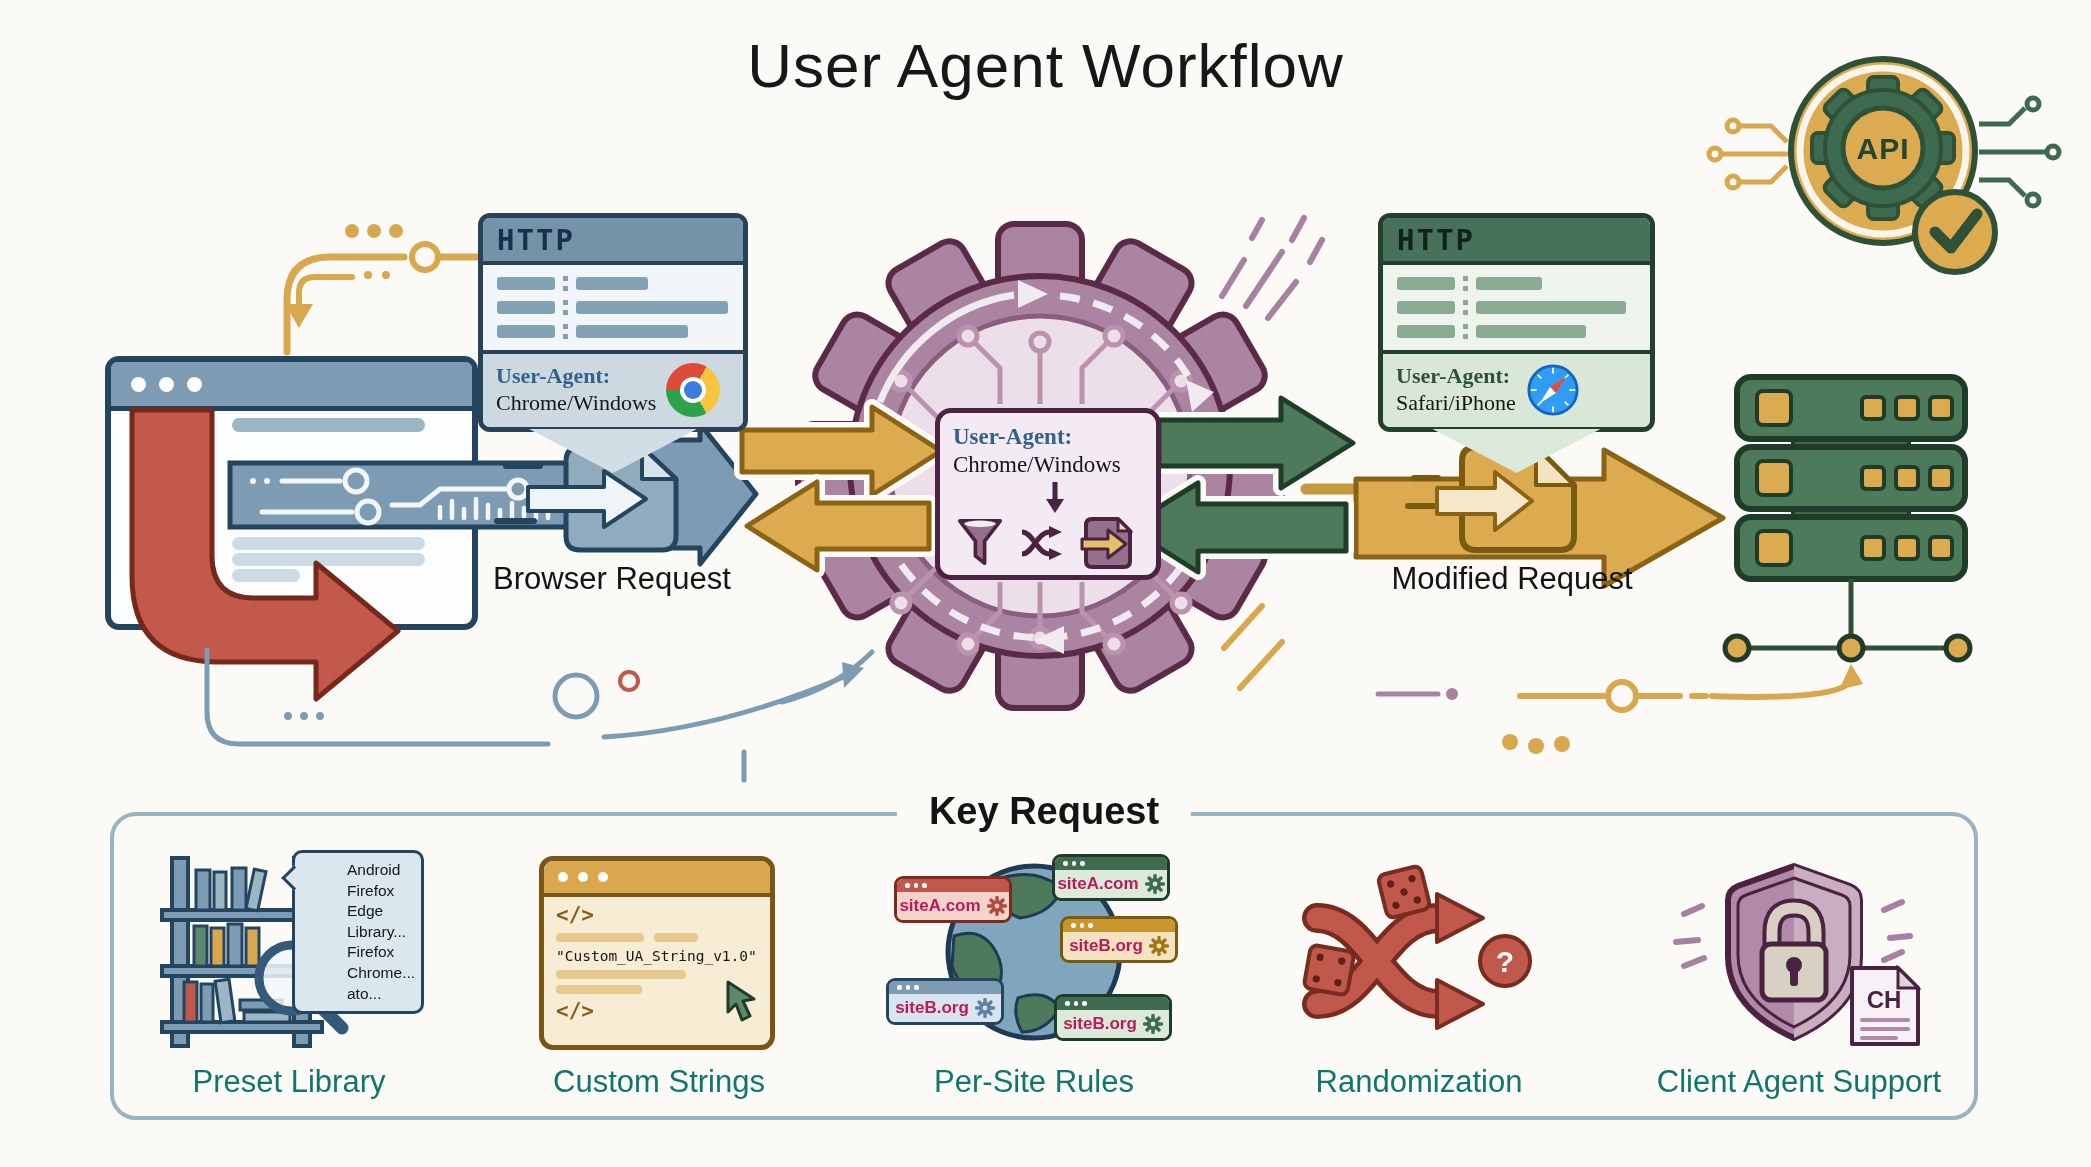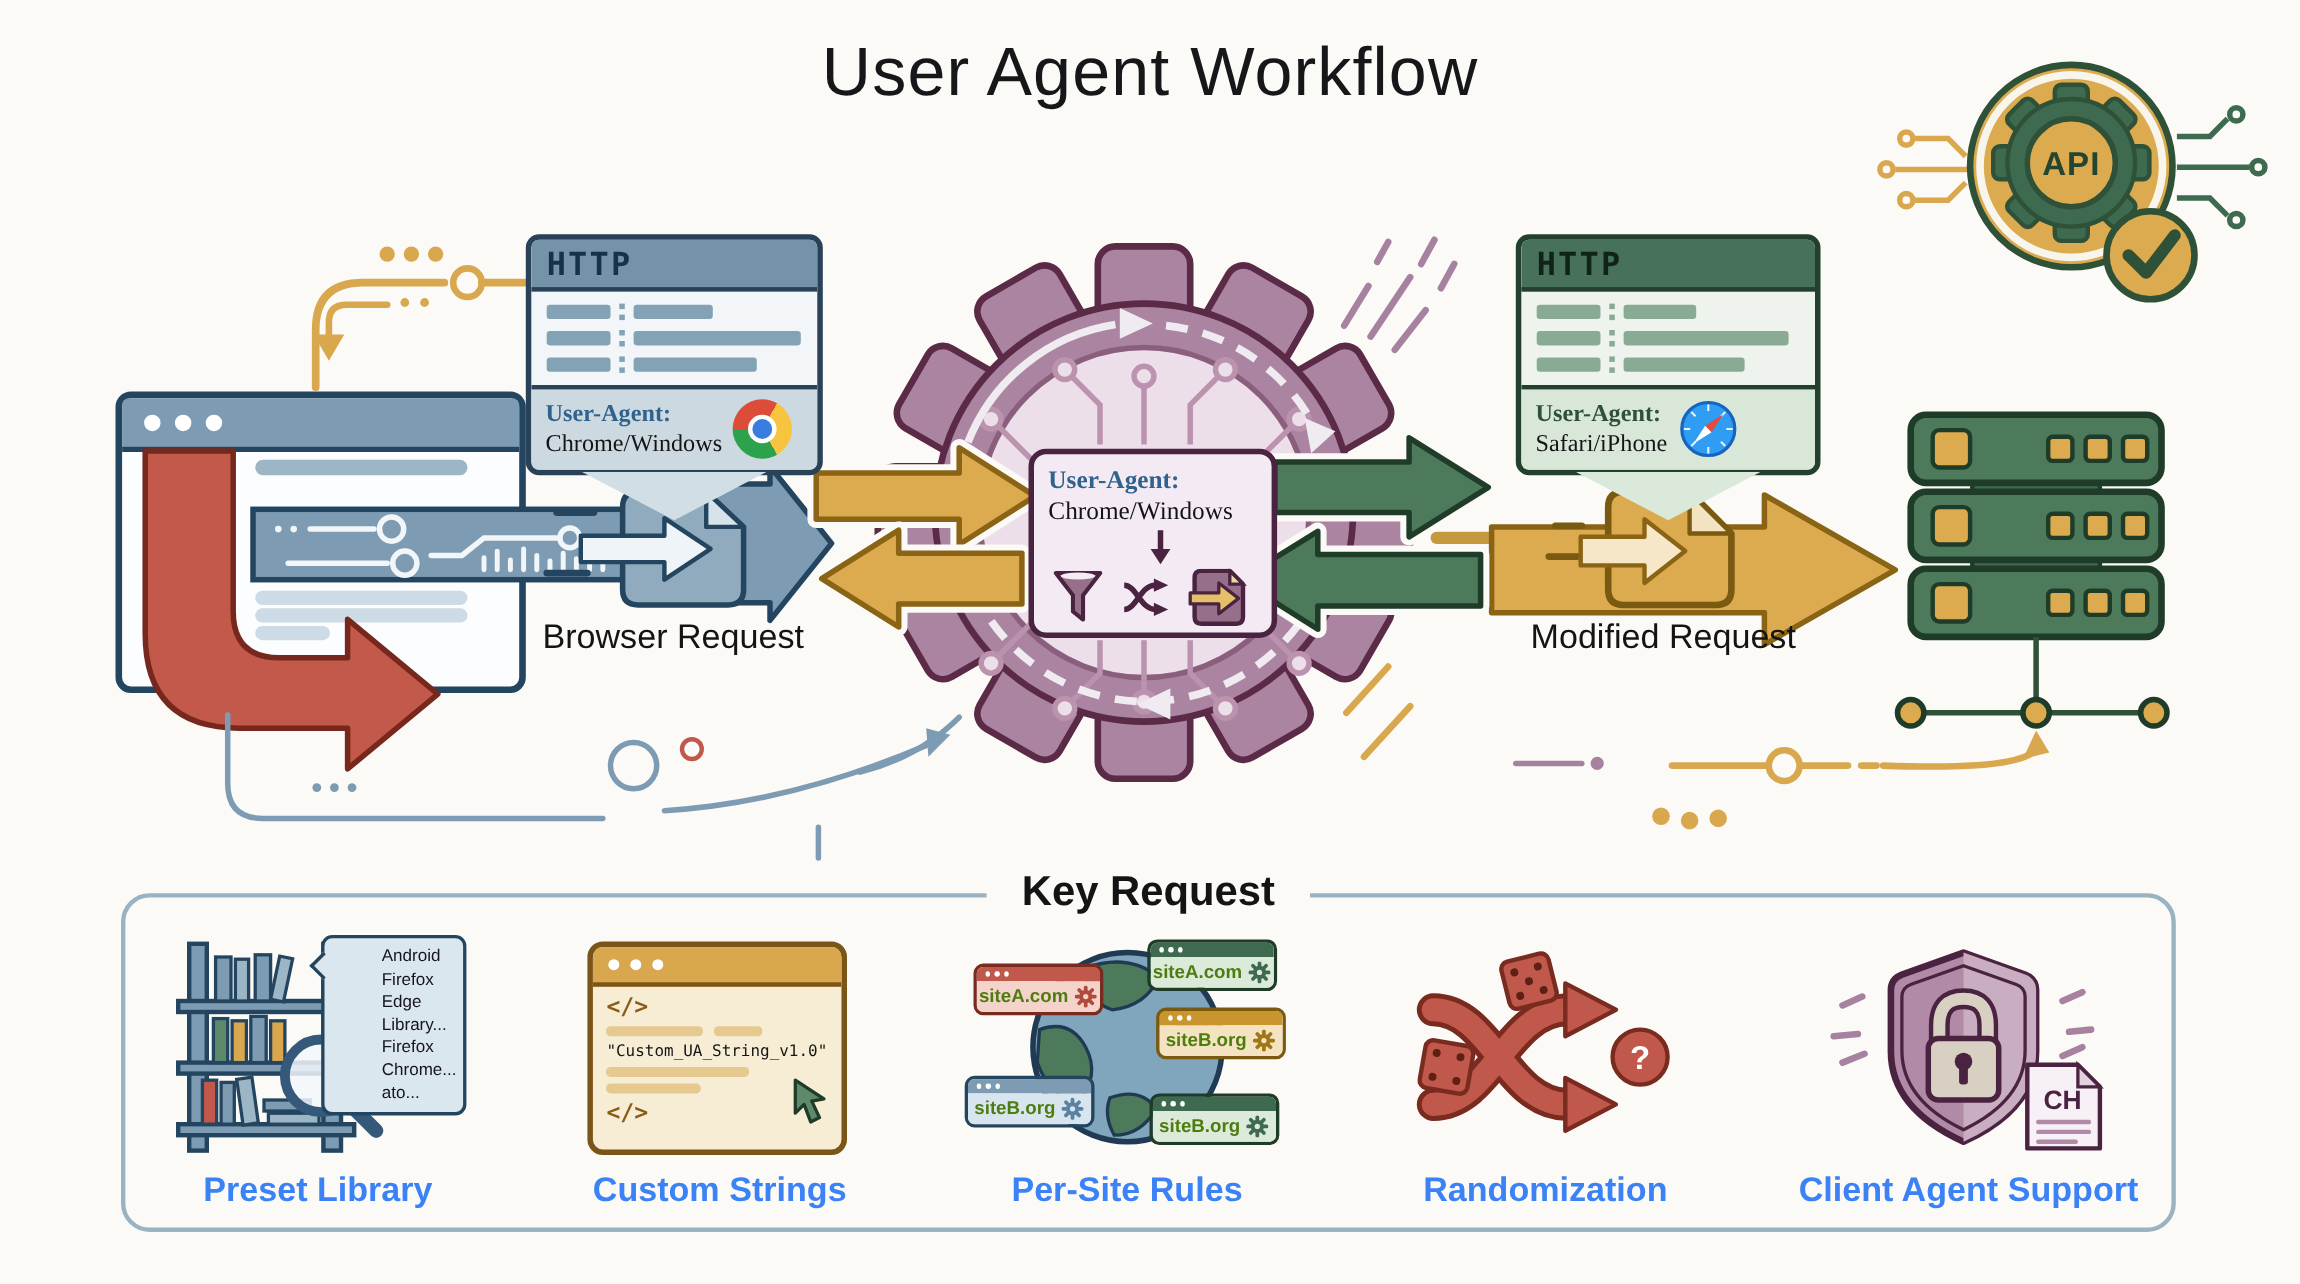--- a/index.html
+++ b/index.html
@@ -81,21 +81,21 @@
 
   
   .features-panel{left:110px;top:812px;width:1868px;height:308px;box-sizing:border-box;
       border:4px solid #9ab3c2;border-radius:26px;}
   .features-title{position:absolute;top:-26px;left:50%;transform:translateX(-50%);
       background:#fbfaf7;padding:0 32px;font-size:38px;font-weight:700;color:#141414;white-space:nowrap;}
   .features-row{display:flex;justify-content:space-between;align-items:flex-end;
       height:100%;padding:26px 30px 16px;box-sizing:border-box;}
   .feature{display:flex;flex-direction:column;align-items:center;gap:10px;}
   .icon-area{position:relative;height:202px;}
-  .feature-label{font-size:31px;font-weight:700;color:#3b82f6;white-space:nowrap;}
+  .feature-label{font-size:31px;font-weight:400;color:#0f766e;white-space:nowrap;}
 
   
   .bubble{position:absolute;left:148px;top:-2px;width:132px;box-sizing:border-box;
       background:#dbe7ef;border:3.5px solid #24455f;border-radius:10px;padding:7px 0 7px 14px;}
   .bubble::before{content:"";position:absolute;left:-10px;top:16px;width:15px;height:15px;
       background:#dbe7ef;border-left:3.5px solid #24455f;border-bottom:3.5px solid #24455f;
       transform:rotate(45deg);}
   .bubble div{font-size:15.5px;line-height:1.33;color:#15151a;margin-left:38px;}
 
   
@@ -109,21 +109,21 @@
   .cw-barrow{display:flex;gap:10px;margin:6px 0;}
   .cw-bar{height:9px;border-radius:4px;background:#e6c98e;}
   .cw-code{font-family:"DejaVu Sans Mono",monospace;font-size:14.5px;color:#161616;white-space:nowrap;margin:3px 0 4px;}
   .cw-cursor{position:absolute;right:12px;bottom:8px;}
 
   
   .site-tag{position:absolute;width:118px;box-sizing:border-box;border-radius:9px;overflow:hidden;border:3px solid;}
   .tag-head{height:13px;display:flex;align-items:center;gap:4px;padding-left:8px;}
   .tag-head i{width:4.5px;height:4.5px;border-radius:50%;background:#fff;display:block;}
   .tag-body{height:28px;display:flex;align-items:center;justify-content:center;gap:6px;
-      font-size:17px;font-weight:bold;color:#4d7c0f;}
+      font-size:17px;font-weight:bold;color:#be185d;}
   .tag-red{border-color:#7a2b1f;} .tag-red .tag-head{background:#c0584c;} .tag-red .tag-body{background:#f4d3ca;}
   .tag-green{border-color:#1f3c29;} .tag-green .tag-head{background:#3e6b4f;} .tag-green .tag-body{background:#dcead9;}
   .tag-gold{border-color:#7a5a10;} .tag-gold .tag-head{background:#c9952d;} .tag-gold .tag-body{background:#f3e3c0;}
   .tag-blue{border-color:#24455f;} .tag-blue .tag-head{background:#7d9cb3;} .tag-blue .tag-body{background:#d8e5ee;}
 </style>
 </head>
 <body>
 
 <div class="stage">
 

